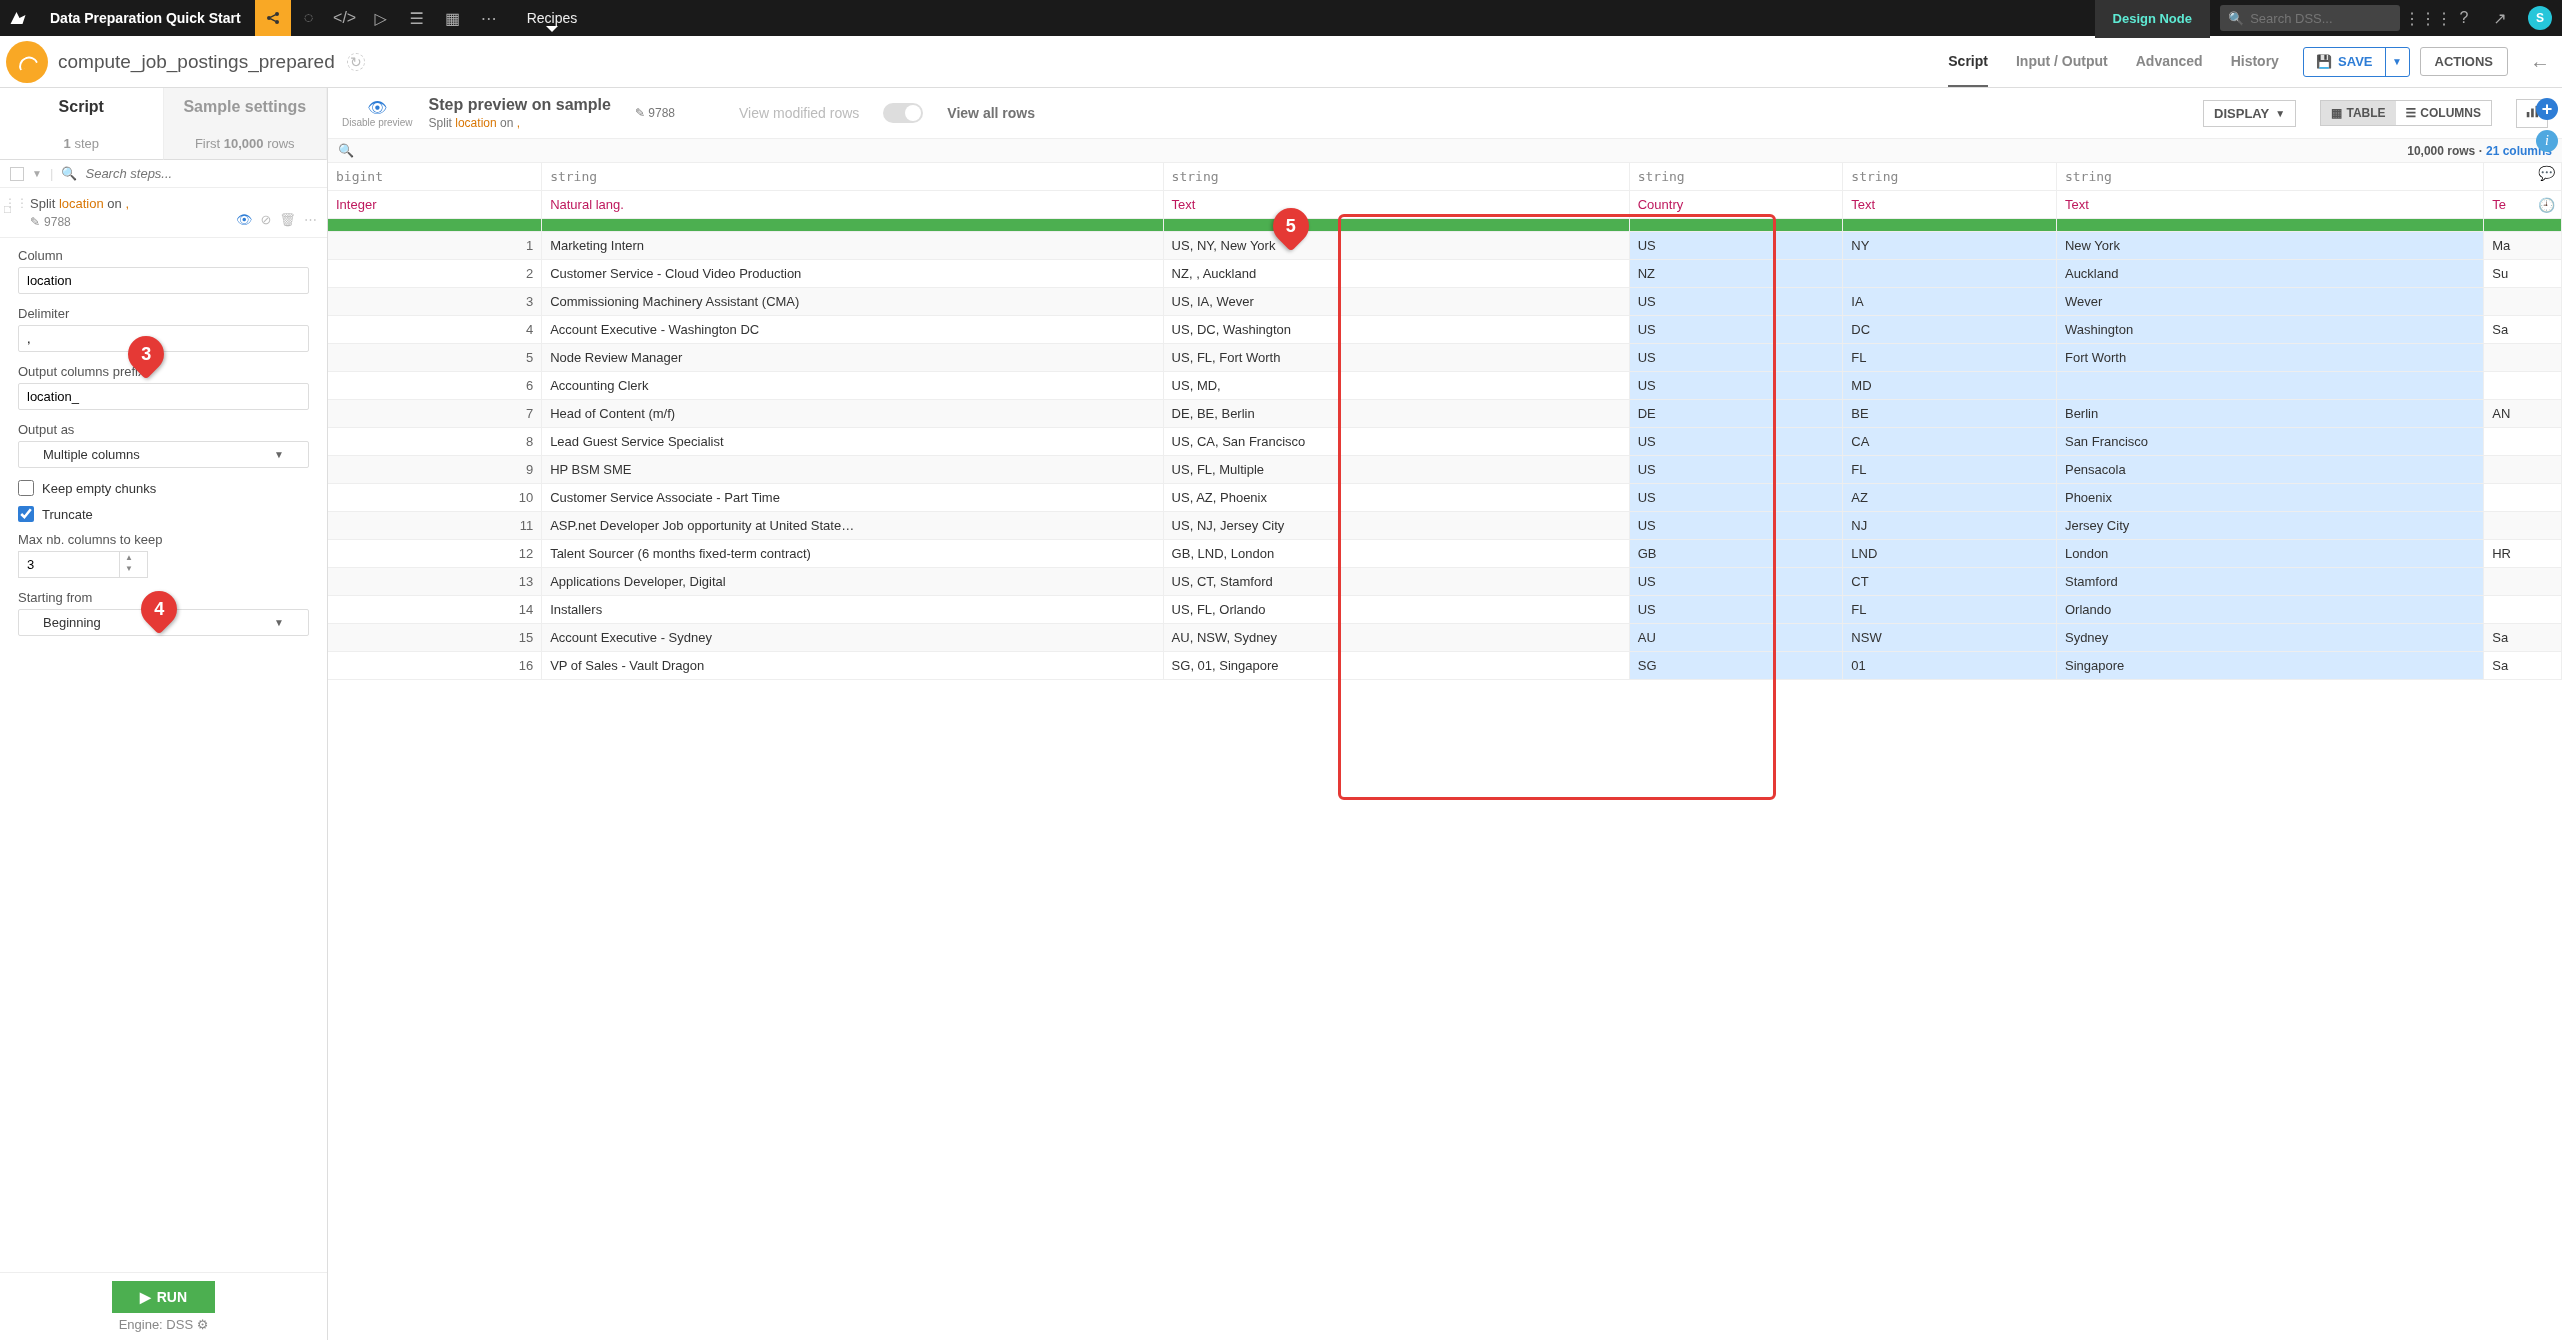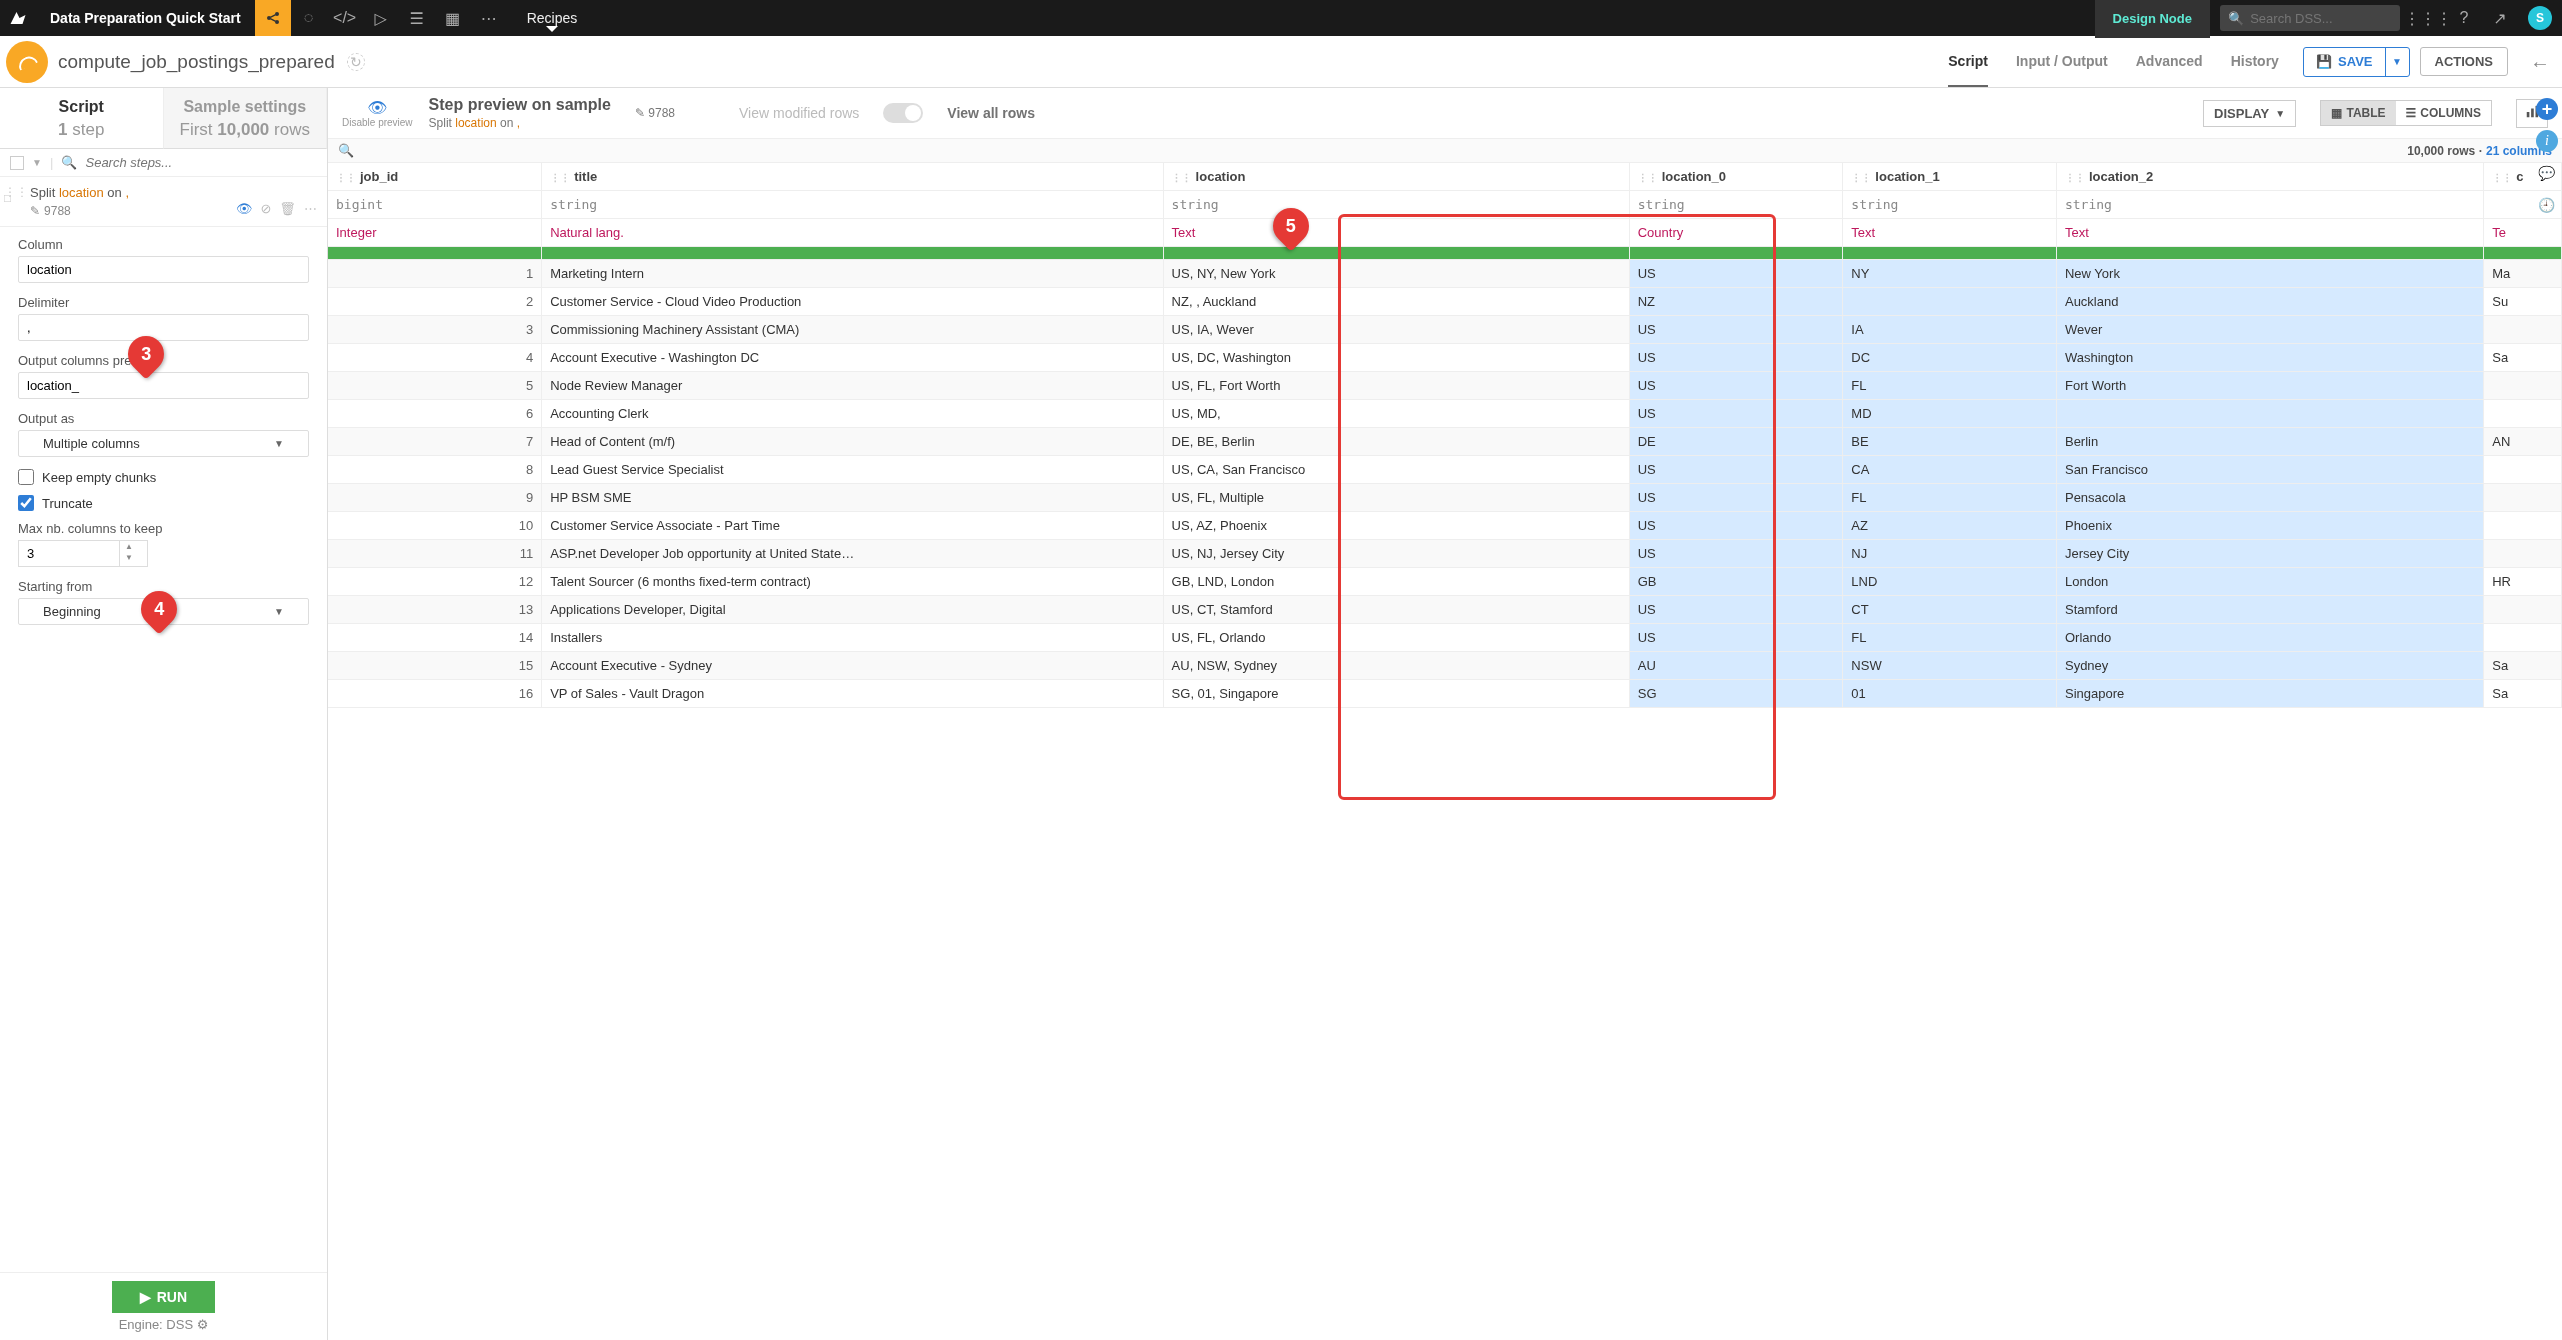--- a/index.html
+++ b/index.html
@@ -35,21 +35,21 @@
 .header2 .save-arrow { border-left: 1px solid #2e7dd6; width: 24px; display: flex; align-items: center; justify-content: center; color: #2e7dd6; cursor: pointer; font-size: 10px; }
 .header2 .actions-btn { border: 1px solid #bbb; border-radius: 3px; padding: 6px 14px; font-weight: 700; font-size: 13px; color: #555; cursor: pointer; margin-right: 10px; }
 .header2 .back-arrow { padding: 0 12px; color: #888; font-size: 20px; cursor: pointer; }
 
 
 .main { display: flex; height: calc(100vh - 88px); }
 .left-panel { width: 328px; display: flex; flex-direction: column; border-right: 1px solid #ddd; }
 .left-tabs { display: flex; }
 .left-tab { flex: 1; text-align: center; padding: 10px 0 2px; border-bottom: 1px solid #ddd; cursor: pointer; border-right: 1px solid #eee; }
 .left-tab .tab-title { font-size: 16px; font-weight: 700; }
-.left-tab .tab-sub { font-size: 17px; color: #999; margin-top: 4px; padding-bottom: 6px; }
+.left-tab .tab-sub { font-size: 13px; color: #999; margin-top: 20px; padding-bottom: 6px; }
 .left-tab.active { background: #fff; }
 .left-tab.inactive { background: #f5f5f5; color: #999; }
 .left-tab.active .tab-title { color: #333; }
 
 .steps-search { display: flex; align-items: center; padding: 6px 10px; border-bottom: 1px solid #eee; gap: 8px; }
 .steps-search .chk { width: 14px; height: 14px; border: 1px solid #ccc; }
 .steps-search .pipe { color: #ddd; }
 .steps-search input { border: none; outline: none; font-size: 13px; color: #666; flex: 1; font-style: italic; }
 
 .step-card { padding: 8px 12px; border-bottom: 1px solid #eee; position: relative; }
@@ -353,29 +353,20 @@
       <span class="search-ic">🔍</span>
       <div class="spacer"></div>
       <div class="stats">
         <span>10,000 rows</span> · <span class="blue">21 columns</span>
       </div>
     </div>
 
     <div class="table-wrap">
       <table class="data">
         <thead>
-          <tr id="header-row">
-              <th class="col-jobid"><span class="grip">⋮⋮</span>job_id</th>
-              <th class="col-title"><span class="grip">⋮⋮</span>title</th>
-              <th class="col-location"><span class="grip">⋮⋮</span>location</th>
-              <th class="col-loc0"><span class="grip">⋮⋮</span>location_0</th>
-              <th class="col-loc1"><span class="grip">⋮⋮</span>location_1</th>
-              <th class="col-loc2"><span class="grip">⋮⋮</span>location_2</th>
-              <th class="col-extra"><span class="grip">⋮⋮</span>c</th>
-            </tr>
           <tr class="type-row" id="type-row">
               <td class="col-jobid">bigint</td>
               <td class="col-title">string</td>
               <td class="col-location">string</td>
               <td class="col-loc0">string</td>
               <td class="col-loc1">string</td>
               <td class="col-loc2">string</td>
               <td class="col-extra"></td>
             </tr>
           <tr class="meaning-row" id="meaning-row">

